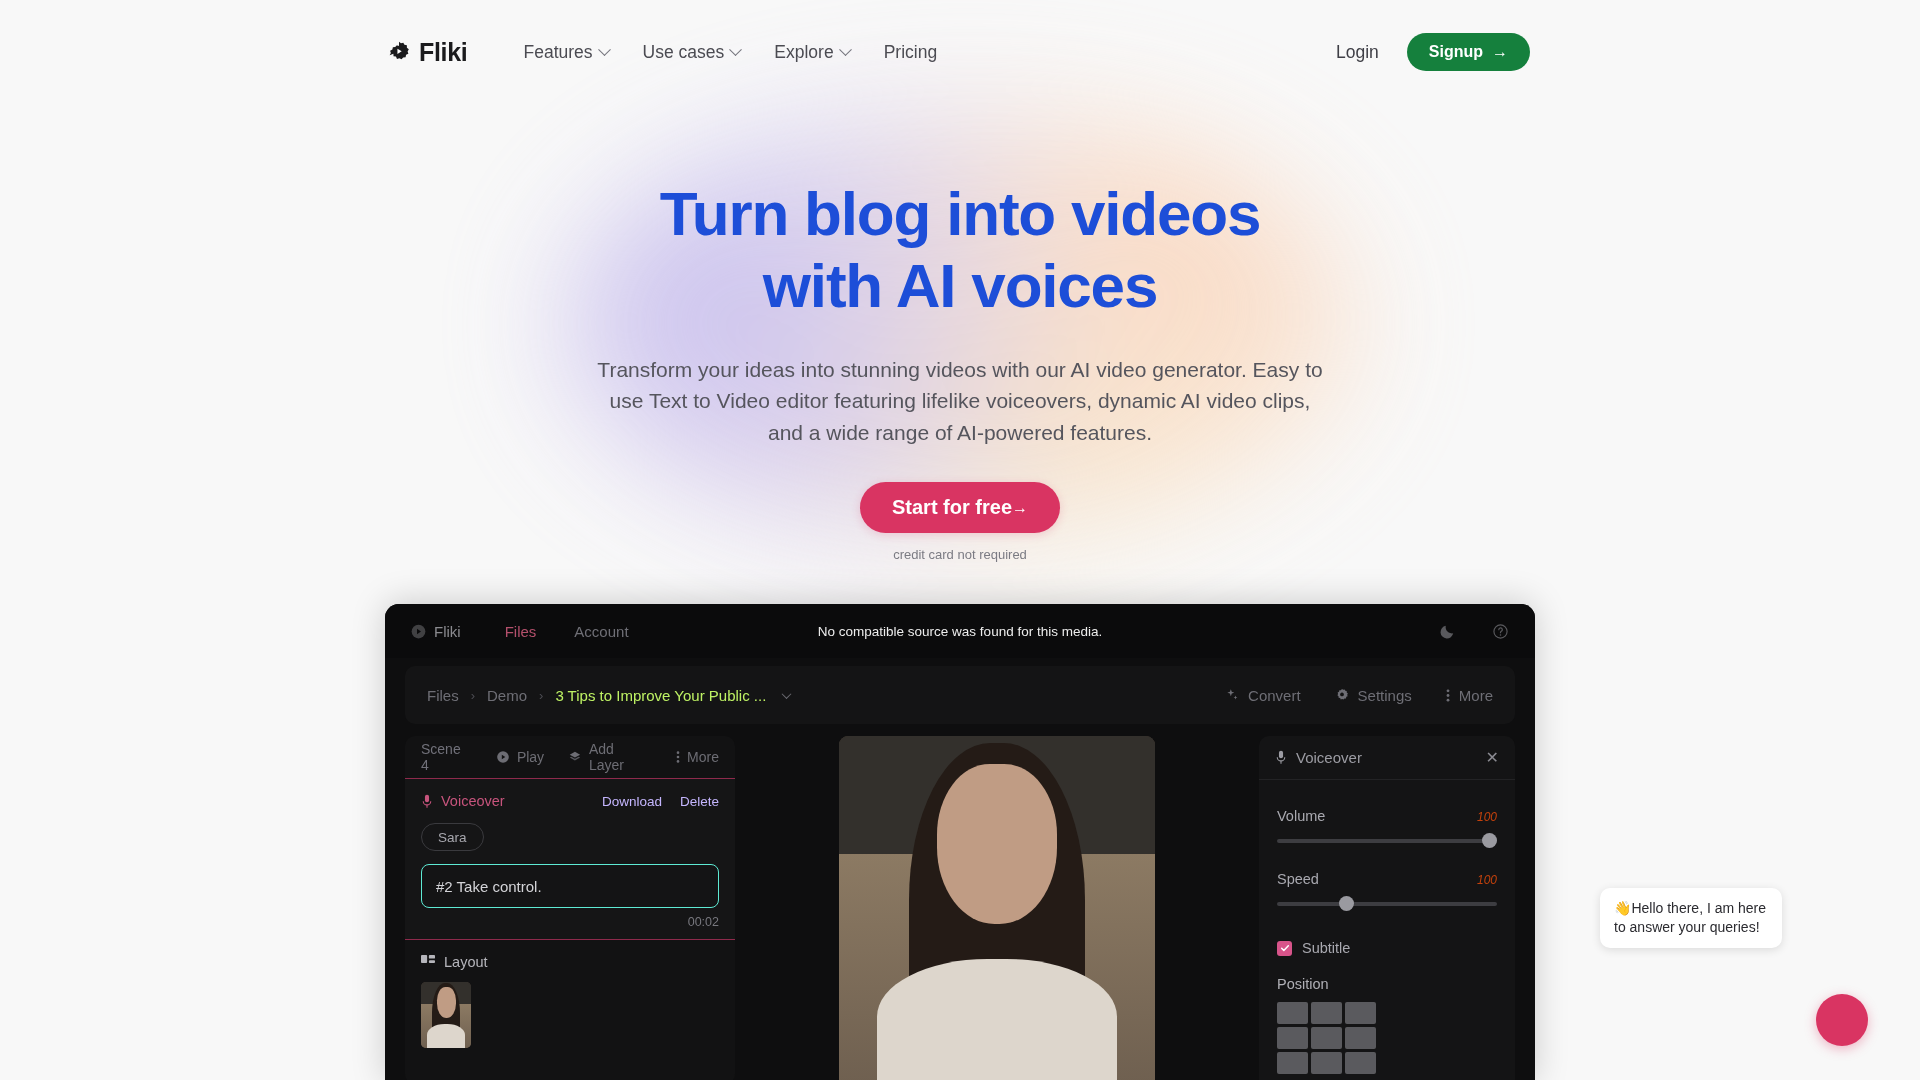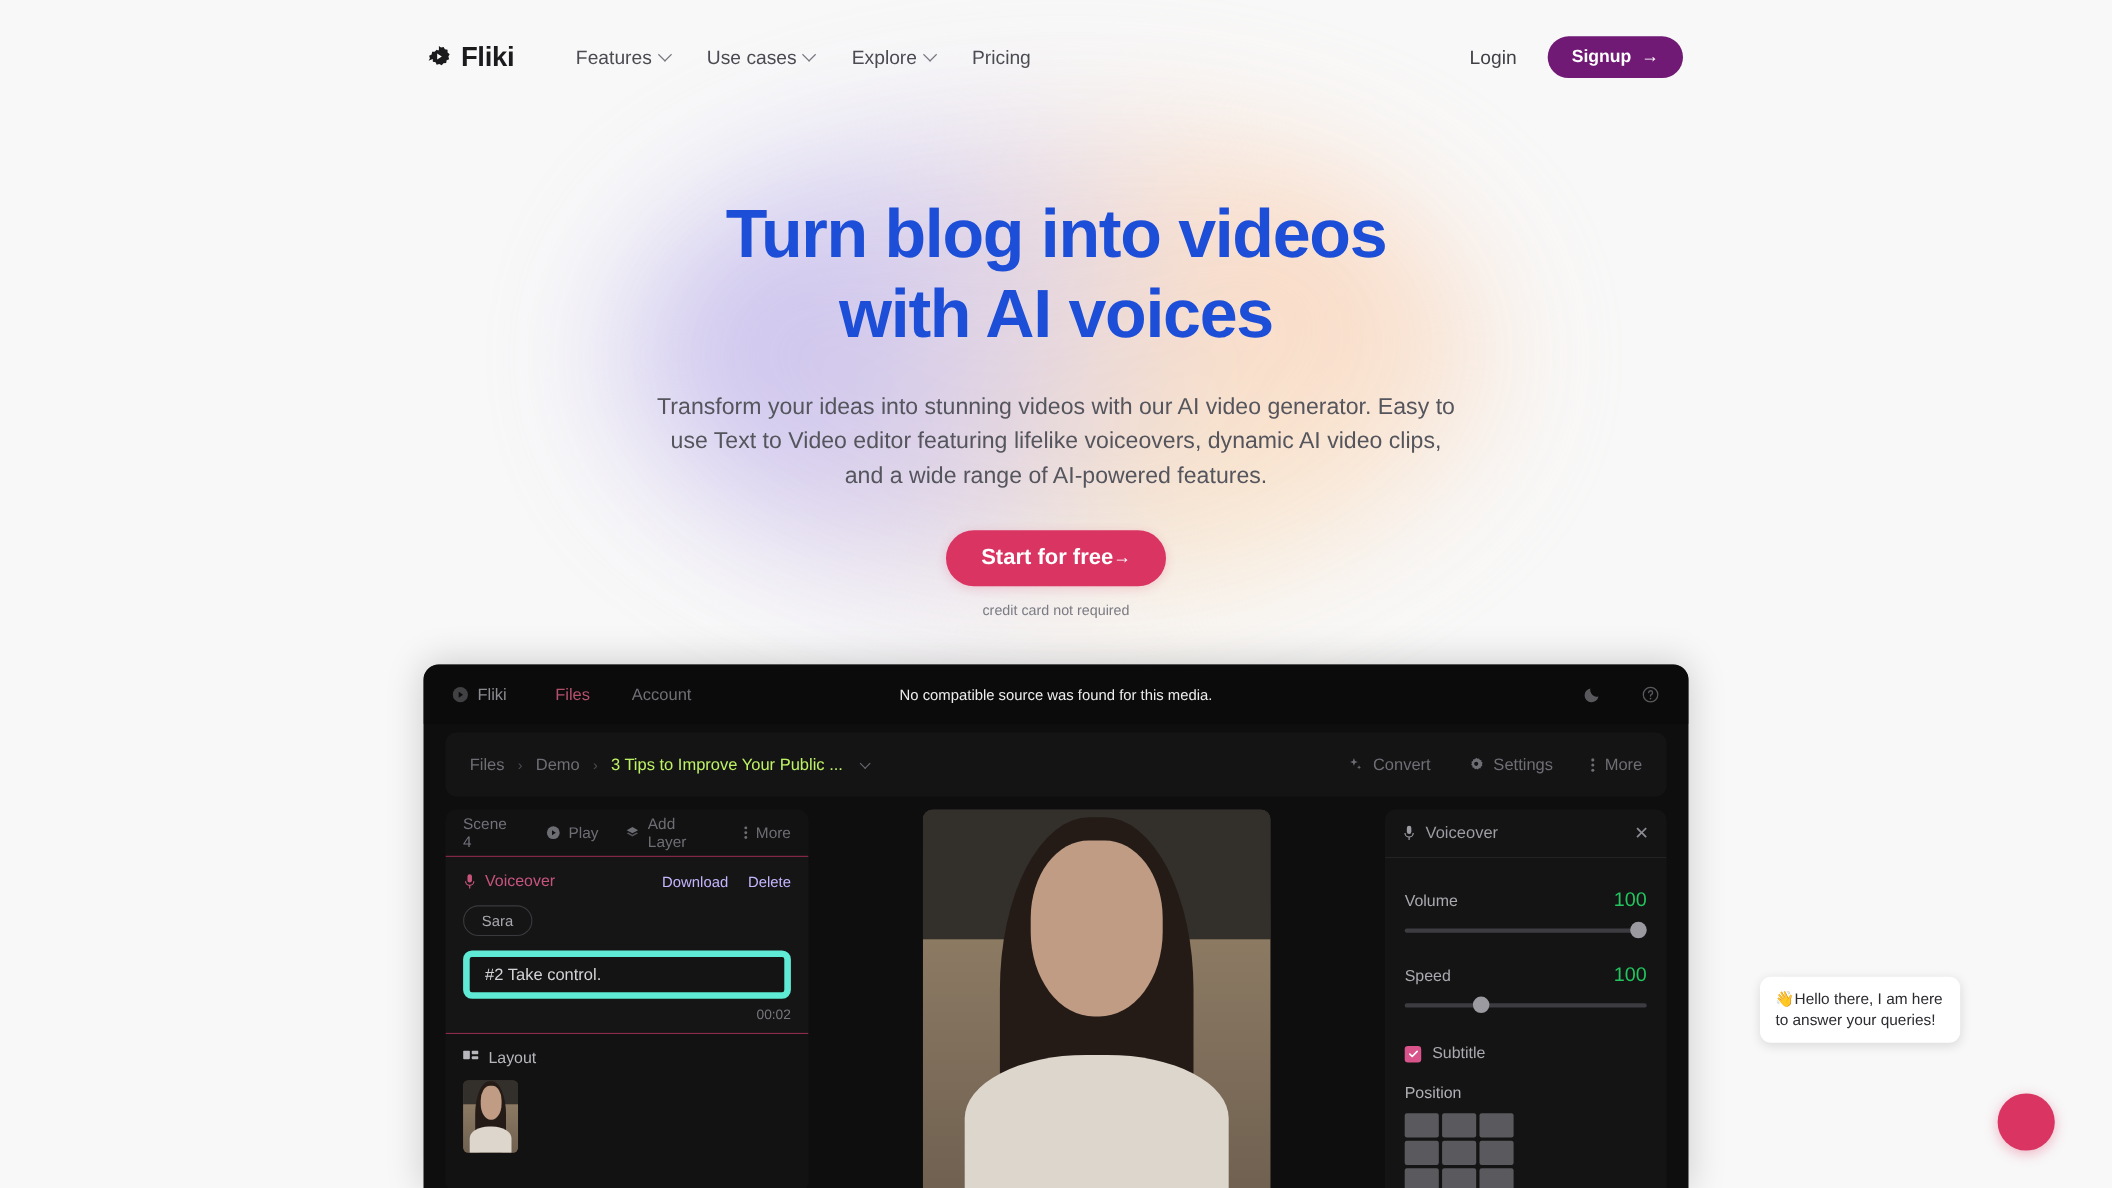--- a/index.html
+++ b/index.html
@@ -41,21 +41,21 @@
   .nav-links { display: flex; align-items: center; gap: 34px; }
   .nav-link {
     font-size: 17.5px; color: #4b4b52; display: flex; align-items: center; gap: 7px;
     cursor: pointer; white-space: nowrap;
   }
   .chev { display: inline-block; width: 9px; height: 9px; border-right: 1.8px solid #76767e; border-bottom: 1.8px solid #76767e; transform: rotate(45deg) translate(-2px,-2px); }
 
   .nav-right { position: absolute; right: 390px; display: flex; align-items: center; gap: 28px; }
   .login { font-size: 17.5px; color: #3f3f46; cursor: pointer; }
   .signup {
-    background: #701a75; color: #fff; border: none; border-radius: 999px;
+    background: #15803d; color: #fff; border: none; border-radius: 999px;
     padding: 0 22px; height: 38px; font-size: 16px; font-weight: 600;
     display: flex; align-items: center; gap: 9px; cursor: pointer;
     font-family: "Liberation Sans", sans-serif;
   }
   .arrow { font-size: 16px; line-height: 1; }
 
   
   .hero { position: absolute; left: 0; top: 0; width: 1920px; text-align: center; z-index: 4; }
   .headline {
     margin-top: 178px;
@@ -126,21 +126,21 @@
   }
   .vo-row { display: flex; align-items: center; justify-content: space-between; }
   .vo-title { display: flex; align-items: center; gap: 8px; font-size: 14.5px; color: #c7547d; }
   .vo-actions { display: flex; gap: 18px; font-size: 13.5px; color: #c4b5fd; }
   .vo-chip {
     margin-top: 14px; display: inline-flex; align-items: center;
     height: 28px; padding: 0 16px; border: 1px solid #3a3a3e; border-radius: 999px;
     font-size: 13.5px; color: #a7a7ae;
   }
   .vo-input {
-    margin-top: 13px; height: 44px; border: 6px solid #5eead4; border-radius: 8px;
+    margin-top: 13px; height: 44px; border: 1px solid #5eead4; border-radius: 8px;
     display: flex; align-items: center; padding: 0 14px; font-size: 15px; color: #d4d4d8;
     background: #141415;
   }
   .vo-time { text-align: right; font-size: 12.5px; color: #77777e; margin-top: 7px; }
   .layout-sec { padding: 14px 16px; }
   .layout-head { display: flex; align-items: center; gap: 9px; font-size: 14.5px; color: #b6b6bc; }
   .layout-thumb {
     margin-top: 12px; width: 50px; height: 66px; border-radius: 5px; overflow: hidden;
     background: #2a2622; position: relative;
   }
@@ -153,21 +153,21 @@
     background: #2b2724; position: relative;
   }
 
   .panel-right { width: 256px; background: #141415; border-radius: 10px 10px 0 0; overflow: hidden; }
   .pr-head { height: 44px; display: flex; align-items: center; padding: 0 16px; border-bottom: 1px solid #232325; position: relative; }
   .pr-title { display: flex; align-items: center; gap: 9px; font-size: 15px; color: #9c9ca3; }
   .pr-close { position: absolute; right: 16px; color: #8b8b92; font-size: 16px; cursor: pointer; }
   .pr-body { padding: 16px 18px; }
   .pr-label-row { display: flex; justify-content: space-between; align-items: baseline; margin-top: 12px; }
   .pr-label { font-size: 14.5px; color: #a9a9b0; }
-  .pr-val { font-size: 18px; color: #22c55e; }
+  .pr-val { font-size: 12px; color: #c2410c; font-style: italic; }
   .slider { position: relative; height: 16px; margin-top: 9px; }
   .slider-track { position: absolute; top: 6px; left: 0; right: 0; height: 4px; border-radius: 3px; background: #3d3d41; }
   .slider-knob { position: absolute; top: 0; width: 15px; height: 15px; border-radius: 50%; background: #9a9aa0; }
   .pr-check { display: flex; align-items: center; gap: 10px; margin-top: 28px; }
   .checkbox { width: 15px; height: 15px; border-radius: 3px; background: #d8548a; display: flex; align-items: center; justify-content: center; }
   .checkbox svg { display: block; }
   .pr-section-label { font-size: 14.5px; color: #b0b0b6; margin-top: 20px; }
   .pos-grid { margin-top: 10px; display: grid; grid-template-columns: repeat(3, 31px); grid-auto-rows: 22px; gap: 3px; }
   .pos-cell { background: #5a5a5e; border-radius: 2px; }
 

